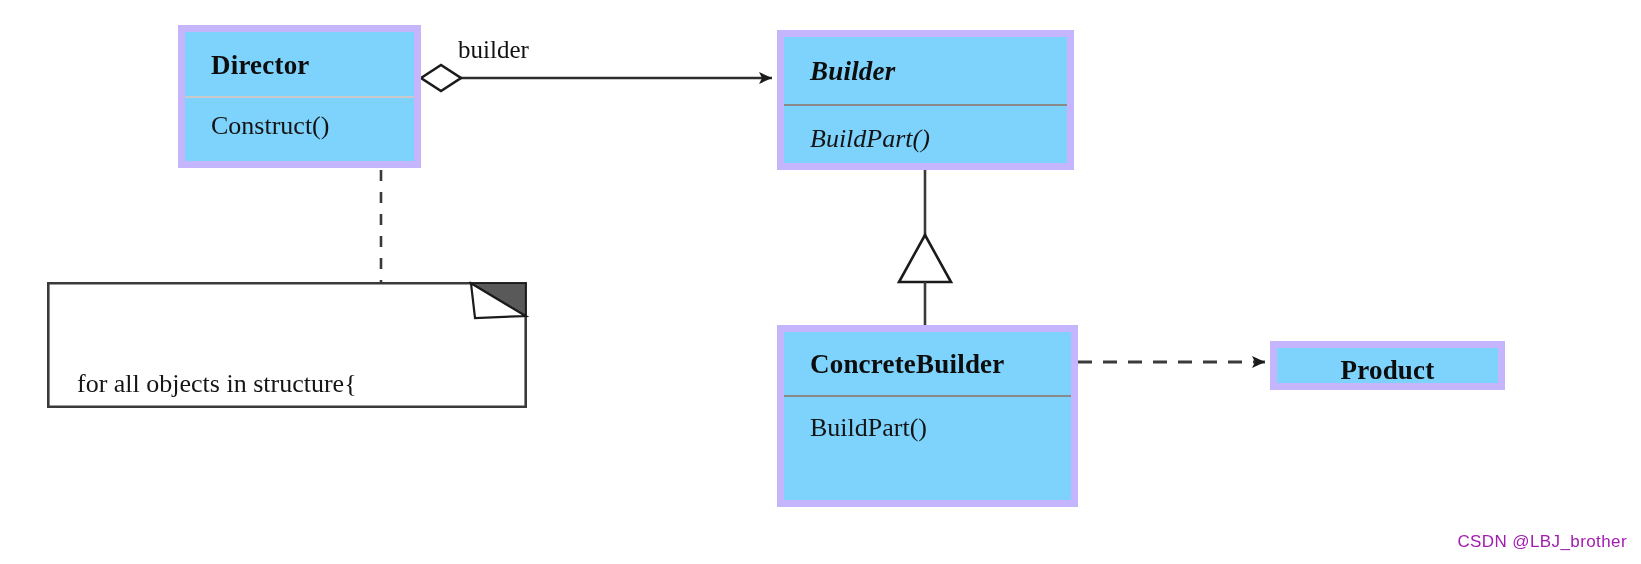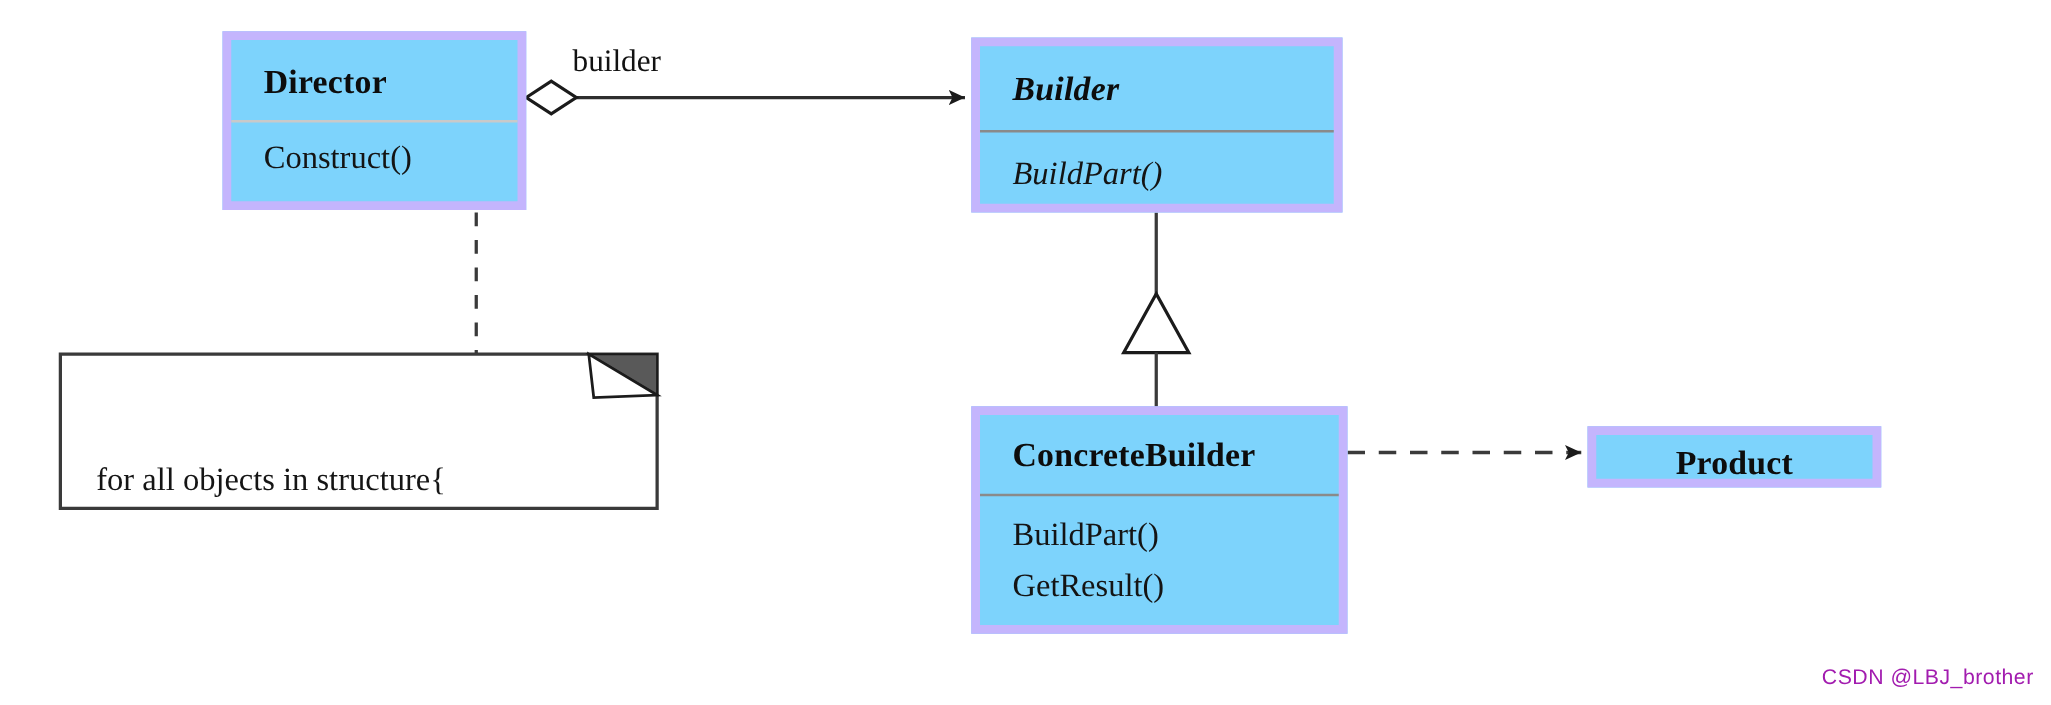--- a/index.html
+++ b/index.html
@@ -198,21 +198,20 @@
     <div class="uml-members abstract" id="builder-members">
       <div class="member">BuildPart()</div>
     </div>
   </div>
 
   <div class="uml-box" id="concrete-box">
     <div class="uml-title" id="concrete-title">ConcreteBuilder</div>
     <div class="uml-divider" id="concrete-divider"></div>
     <div class="uml-members" id="concrete-members">
       <div class="member">BuildPart()</div>
-      <div class="member">GetResult()</div>
     </div>
   </div>
 
   <div class="uml-box" id="product-box">
     <div class="uml-title center" id="product-title">Product</div>
   </div>
 
   <div id="note-box">
     <svg viewBox="0 0 480 126" width="480" height="126" style="position:absolute;left:0;top:0;overflow:visible;">
       <path d="M 1.3 1.3 L 442 1.3 L 478.7 1.3 L 478.7 124.7 L 1.3 124.7 Z" fill="#ffffff" stroke="#3a3a3a" stroke-width="2.6"></path>

